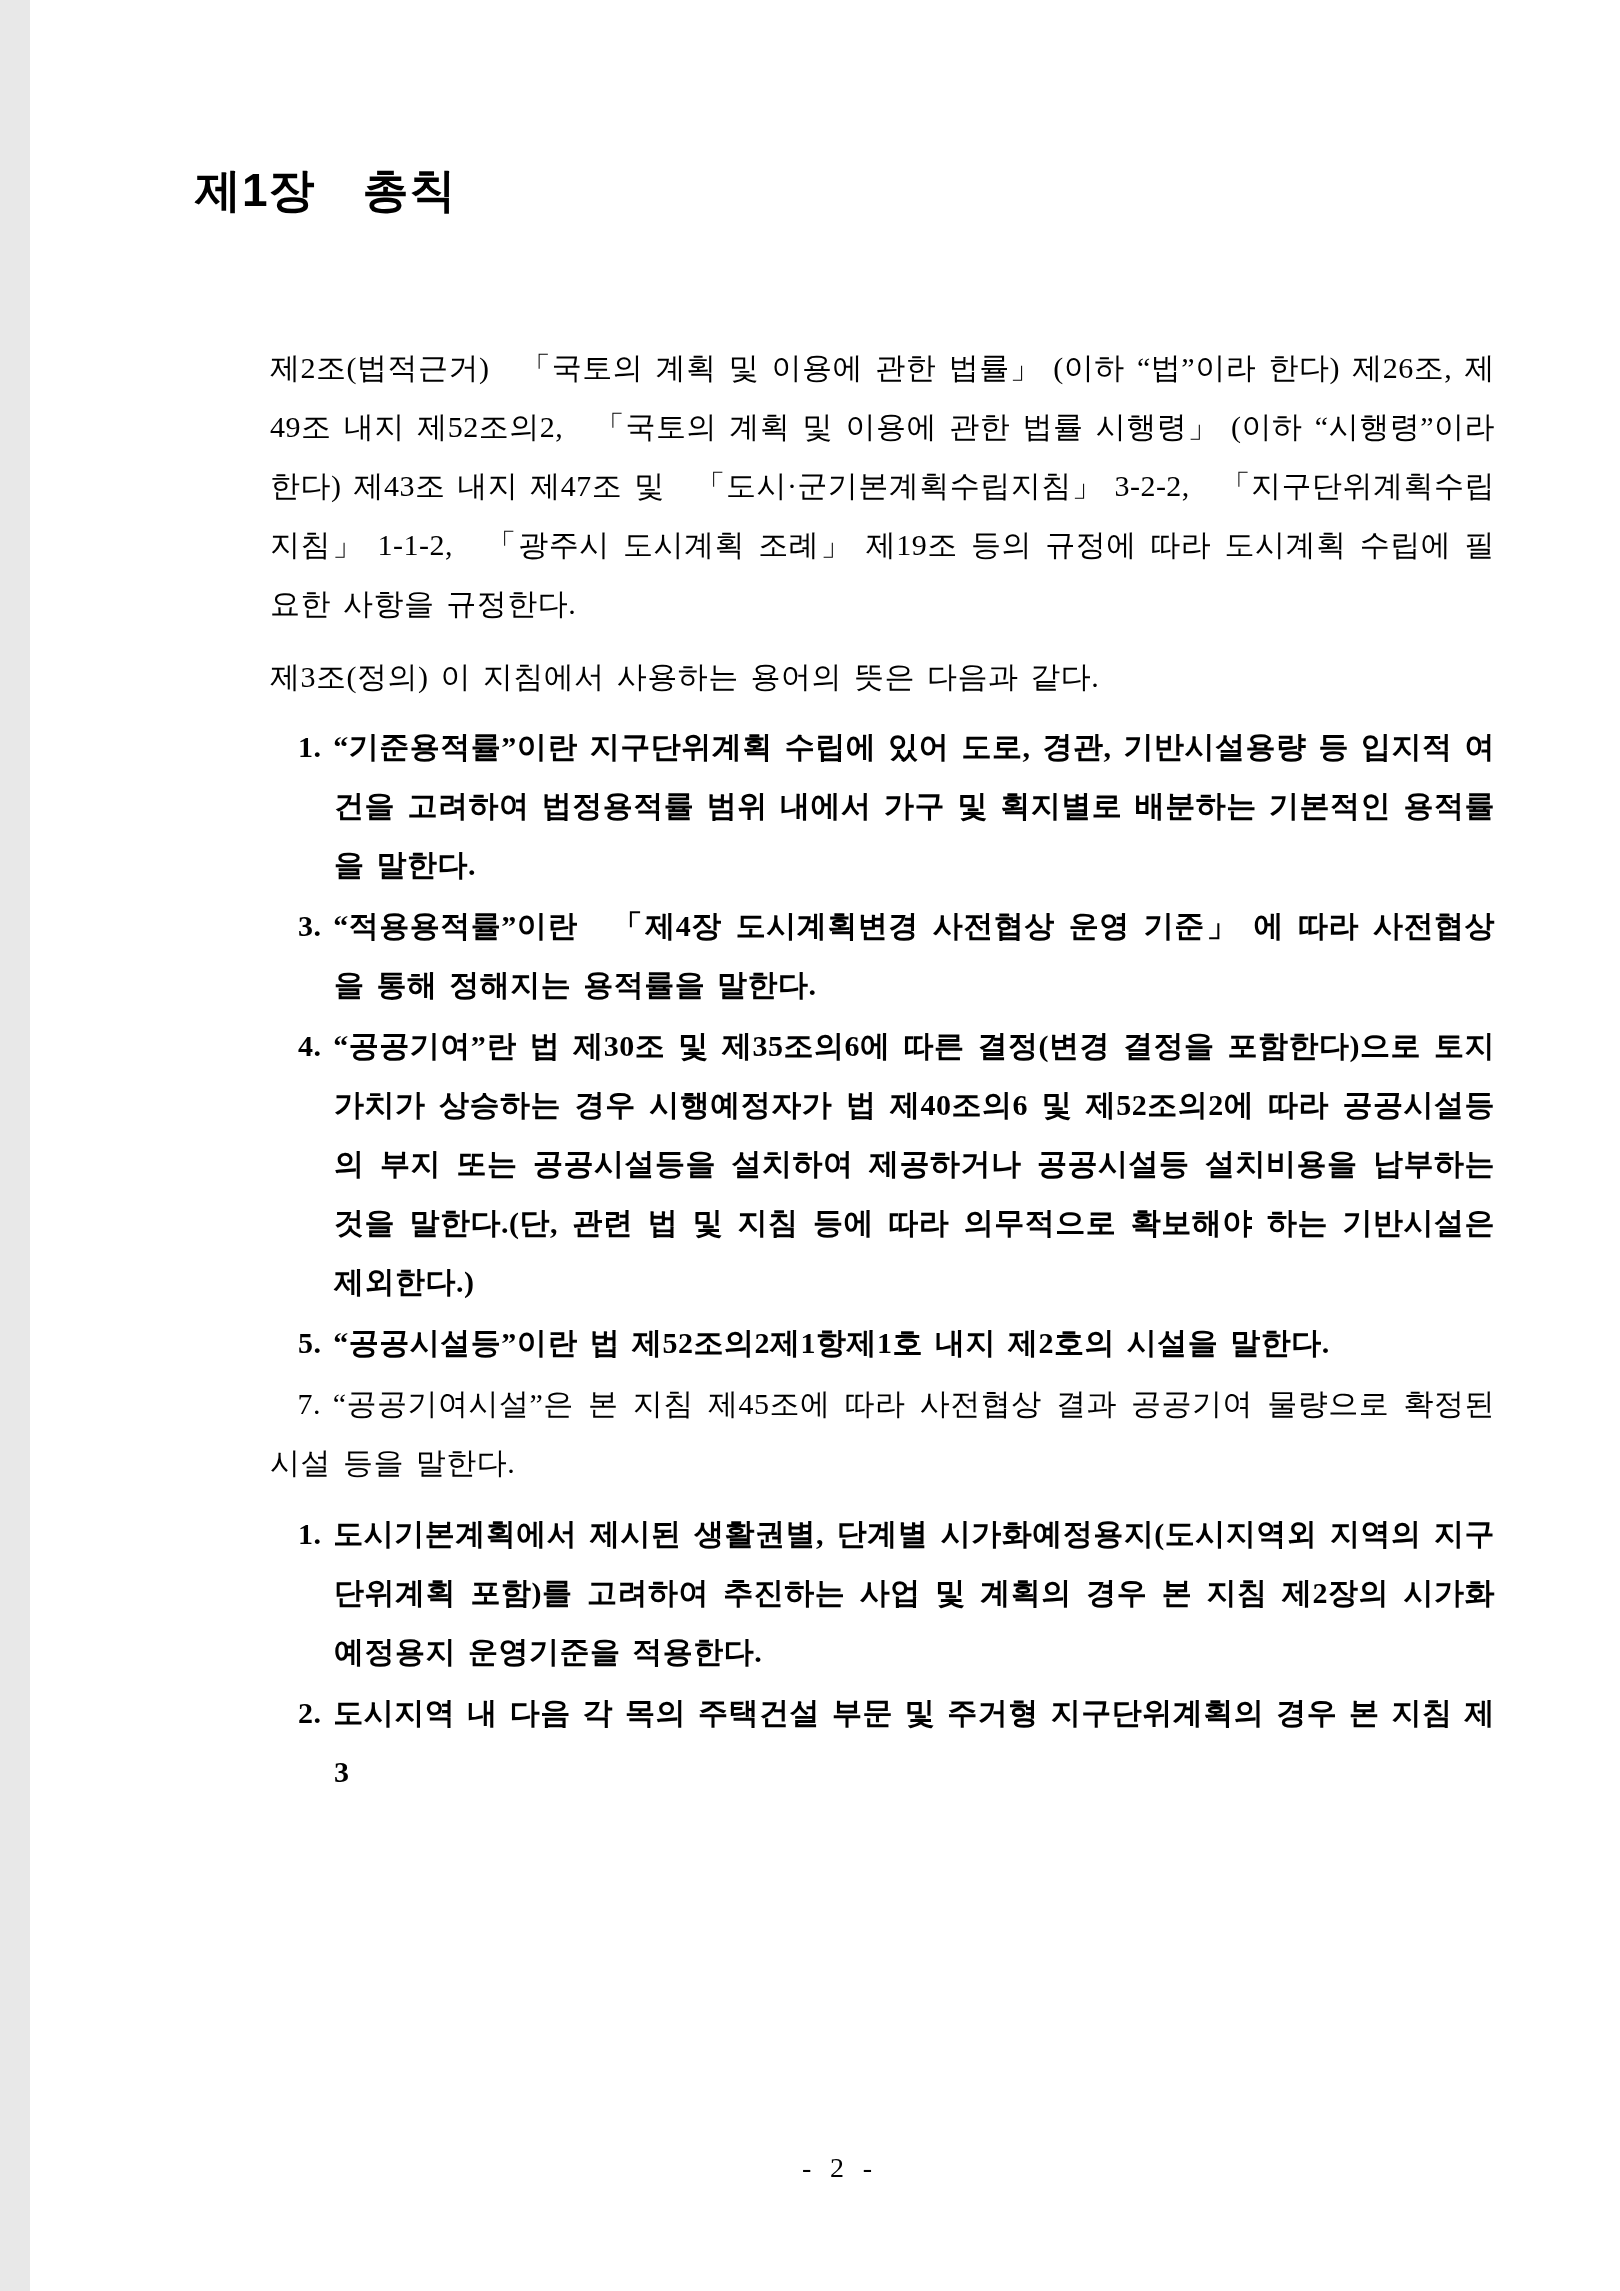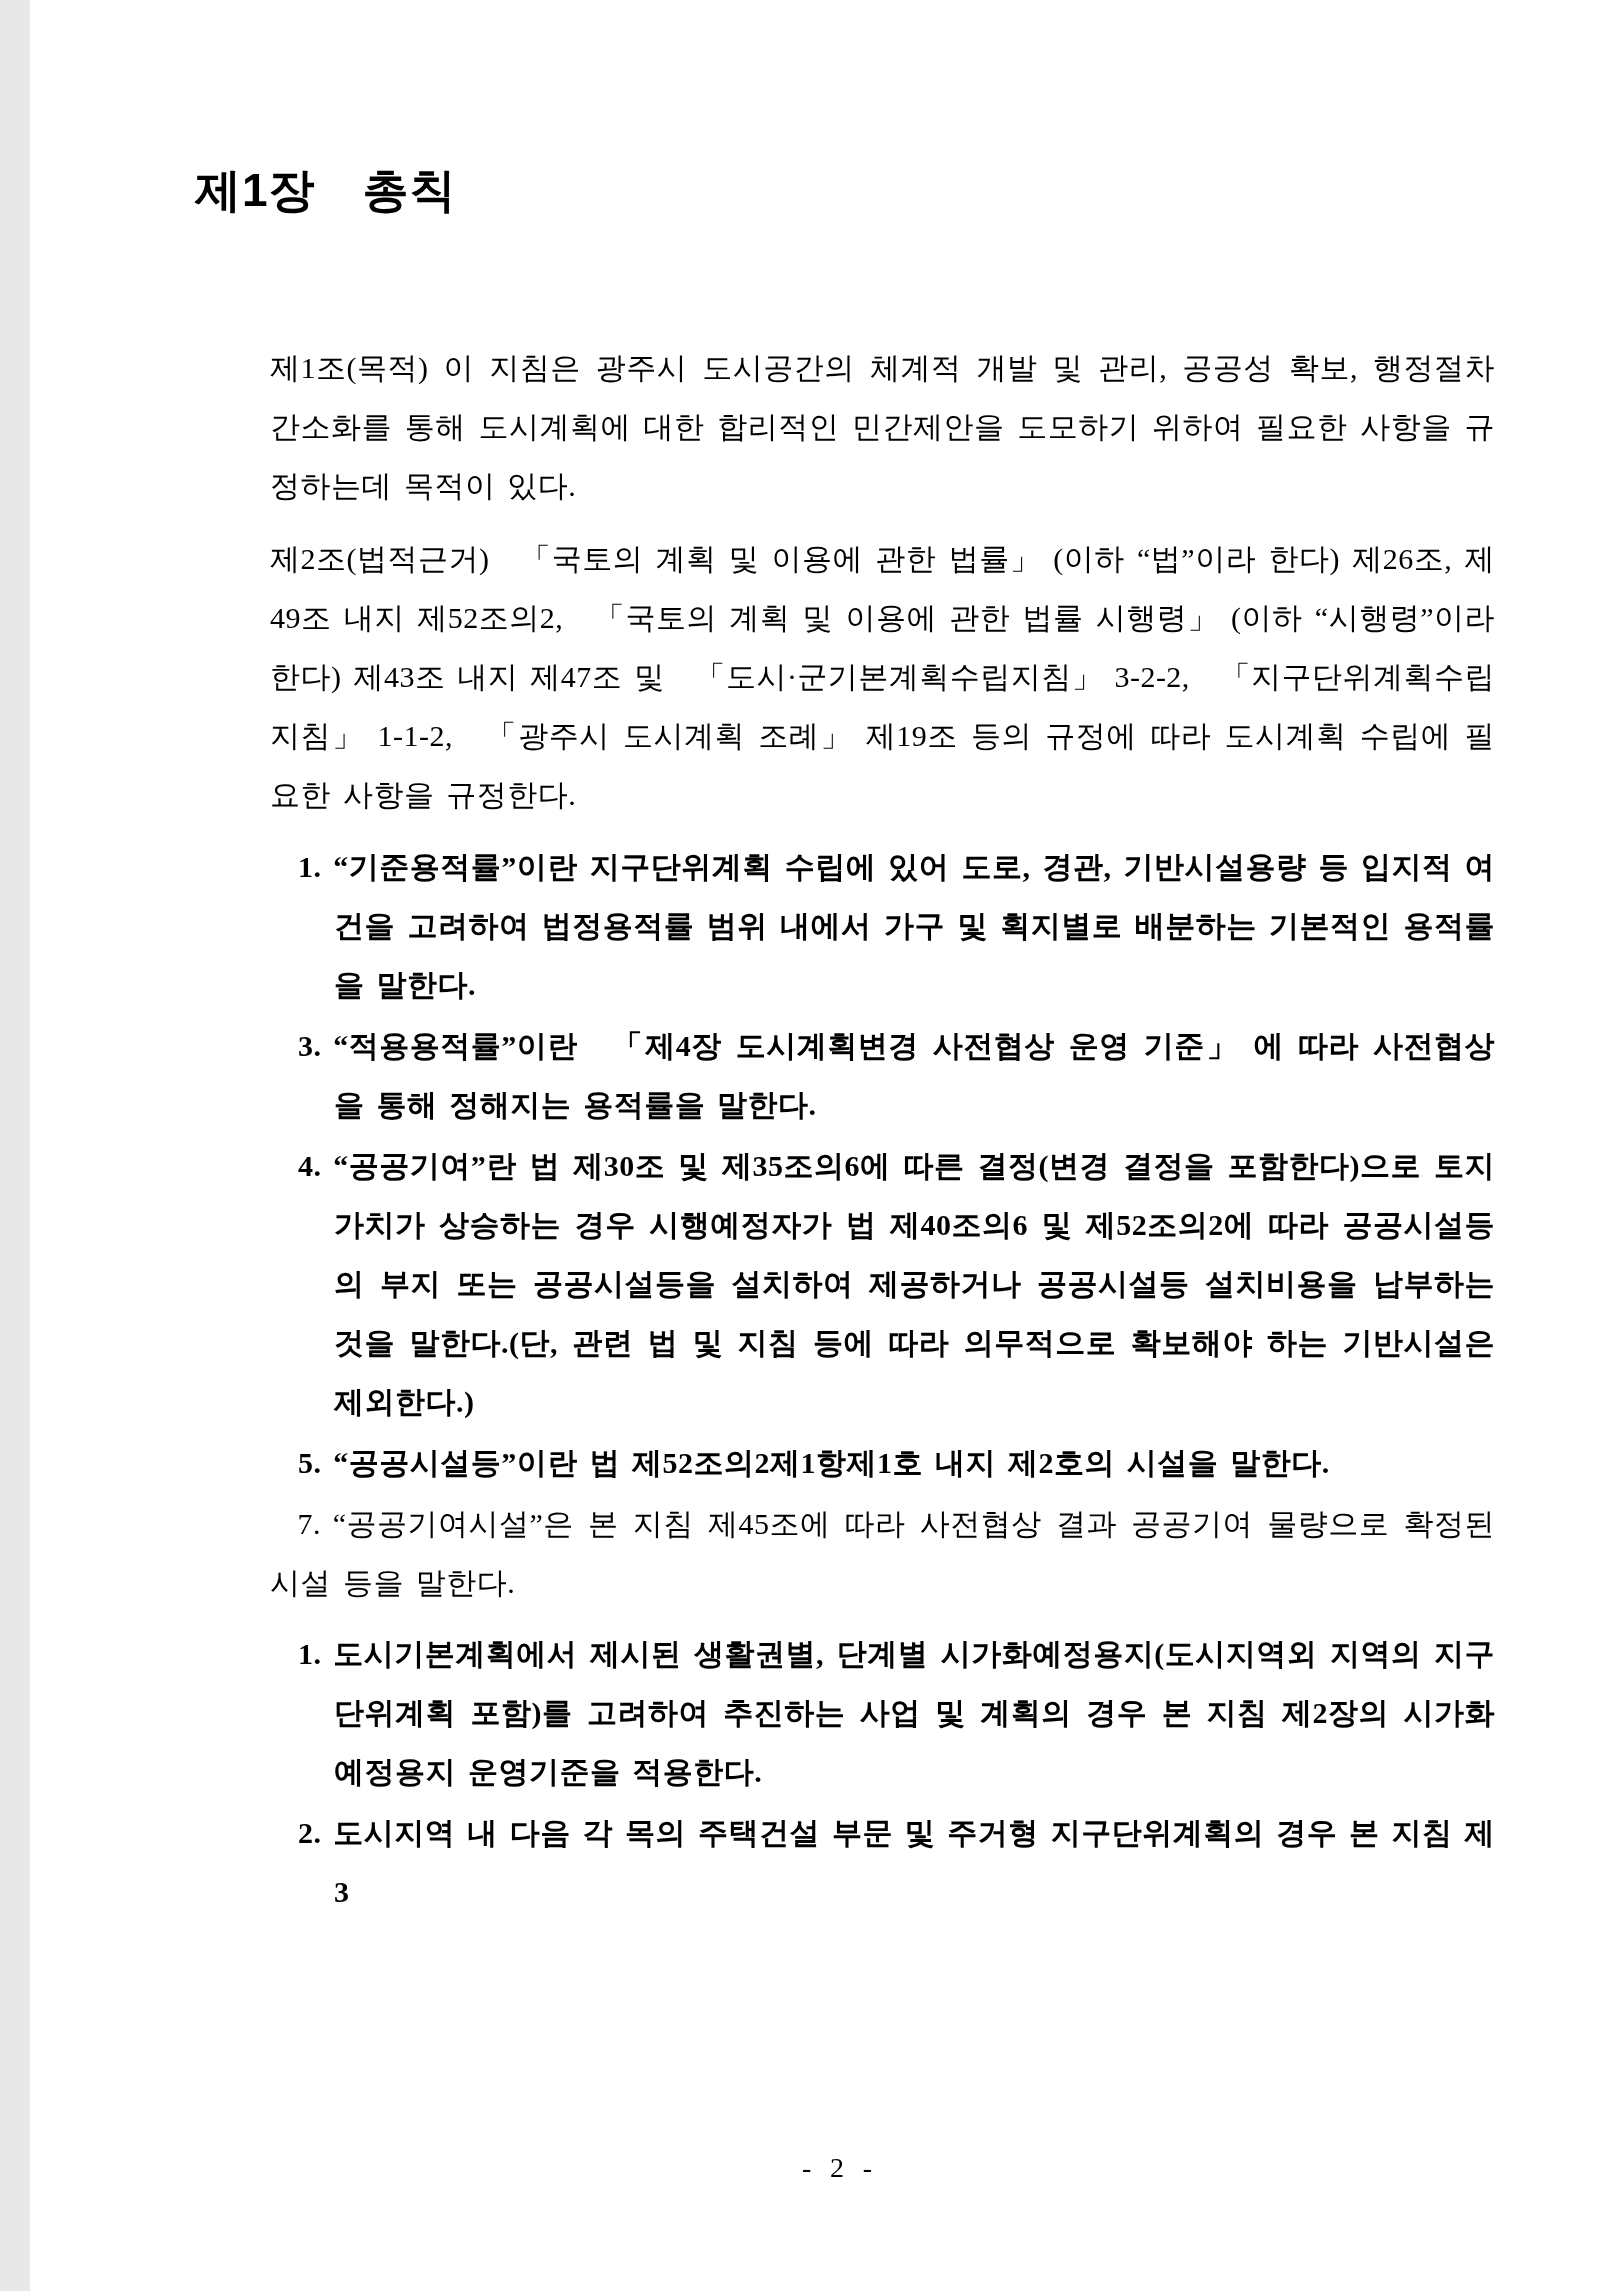--- a/index.html
+++ b/index.html
@@ -76,24 +76,24 @@
 </style>
 </head>
 <body>
 
 <div class="page">
 
   <h1 class="chapter-title">제1장　총칙</h1>
 
   <div class="body-col">
 
-    <p class="article-par">제1조(목적) 이 지침은 광주시 도시공간의 체계적 개발 및 관리, 공공성 확보, 행정절차 간소화를 통해 도시계획에 대한 합리적인 민간제안을 도모하기 위하여 필요한 사항을 규정하는데 목적이 있다.</p>
 
     <p class="article-par">제2조(법적근거)　「국토의 계획 및 이용에 관한 법률」 (이하 “법”이라 한다) 제26조, 제49조 내지 제52조의2,　「국토의 계획 및 이용에 관한 법률 시행령」 (이하 “시행령”이라 한다) 제43조 내지 제47조 및　「도시·군기본계획수립지침」 3-2-2,　「지구단위계획수립지침」 1-1-2,　「광주시 도시계획 조례」 제19조 등의 규정에 따라 도시계획 수립에 필요한 사항을 규정한다.</p>
 
+    <p class="article-head">제3조(정의) 이 지침에서 사용하는 용어의 뜻은 다음과 같다.</p>
 
     <div class="list-block">
       <div class="num-item">
         <span class="item-no">1.</span><span class="item-text">“기준용적률”이란 지구단위계획 수립에 있어 도로, 경관, 기반시설용량 등 입지적 여건을 고려하여 법정용적률 범위 내에서 가구 및 획지별로 배분하는 기본적인 용적률을 말한다.</span>
       </div>
       <div class="num-item">
         <span class="item-no">3.</span><span class="item-text">“적용용적률”이란　「제4장 도시계획변경 사전협상 운영 기준」 에 따라 사전협상을 통해 정해지는 용적률을 말한다.</span>
       </div>
       <div class="num-item">
         <span class="item-no">4.</span><span class="item-text">“공공기여”란 법 제30조 및 제35조의6에 따른 결정(변경 결정을 포함한다)으로 토지가치가 상승하는 경우 시행예정자가 법 제40조의6 및 제52조의2에 따라 공공시설등의 부지 또는 공공시설등을 설치하여 제공하거나 공공시설등 설치비용을 납부하는 것을 말한다.(단, 관련 법 및 지침 등에 따라 의무적으로 확보해야 하는 기반시설은 제외한다.)</span>

